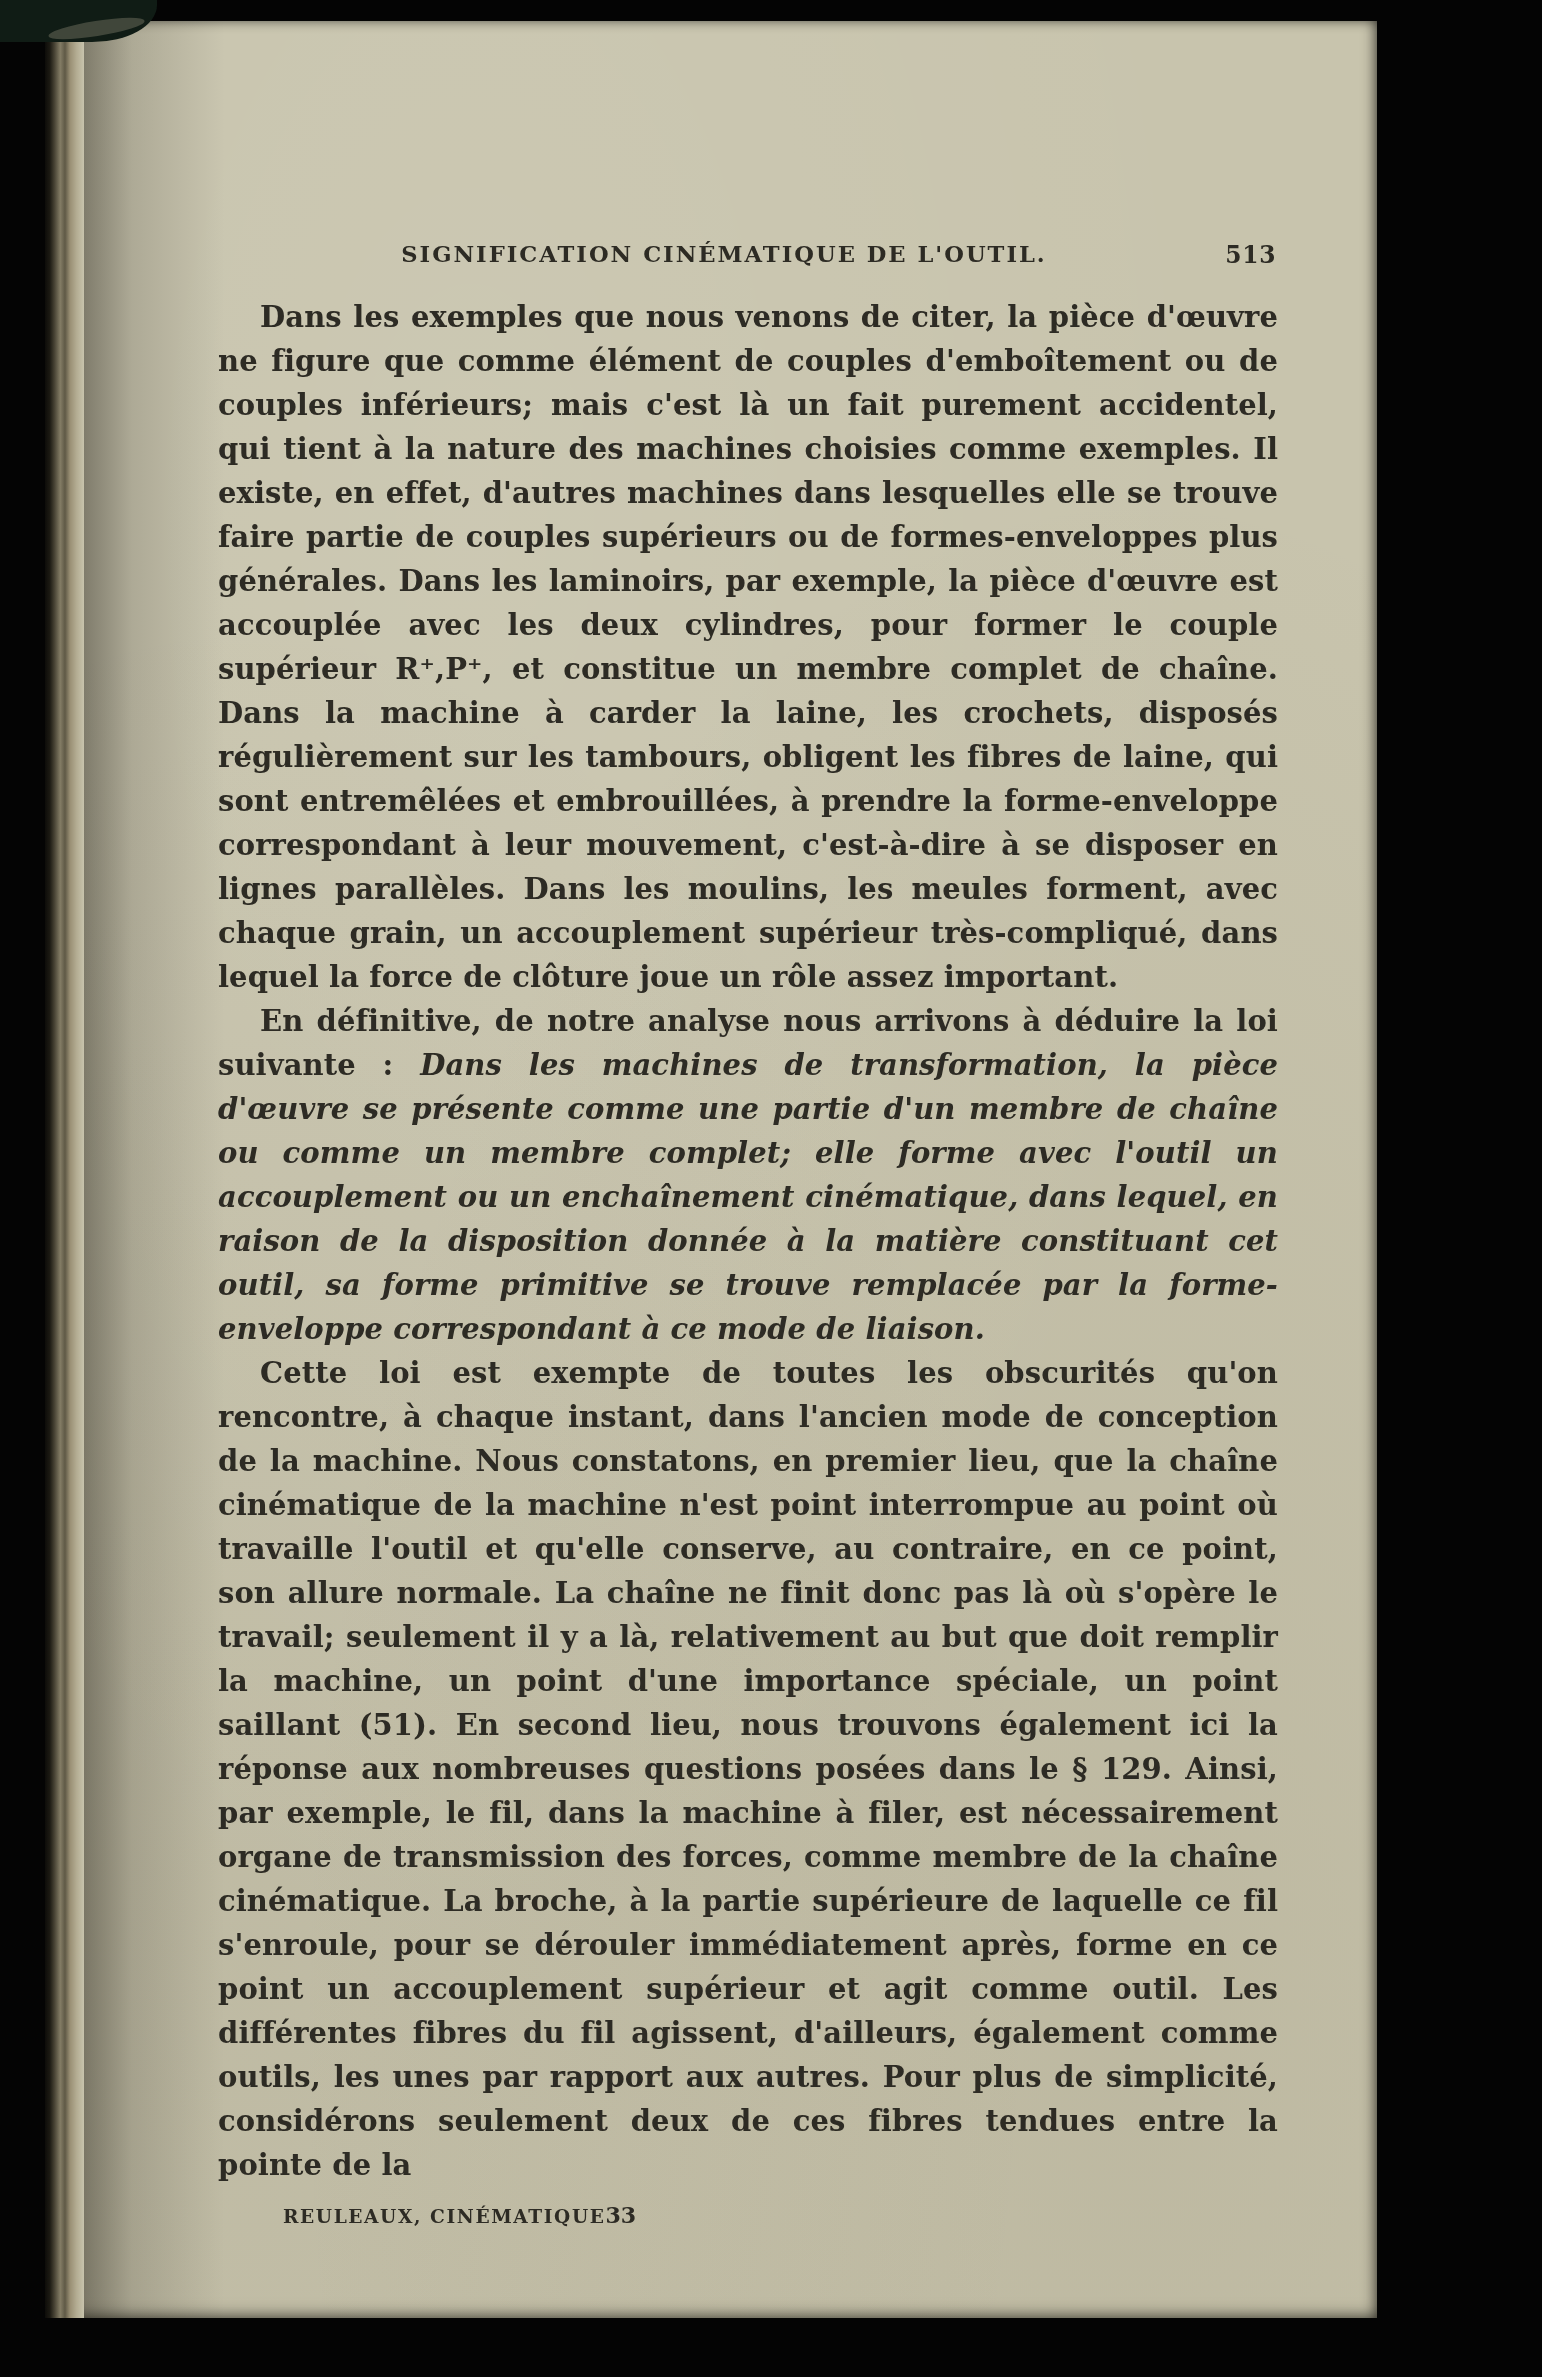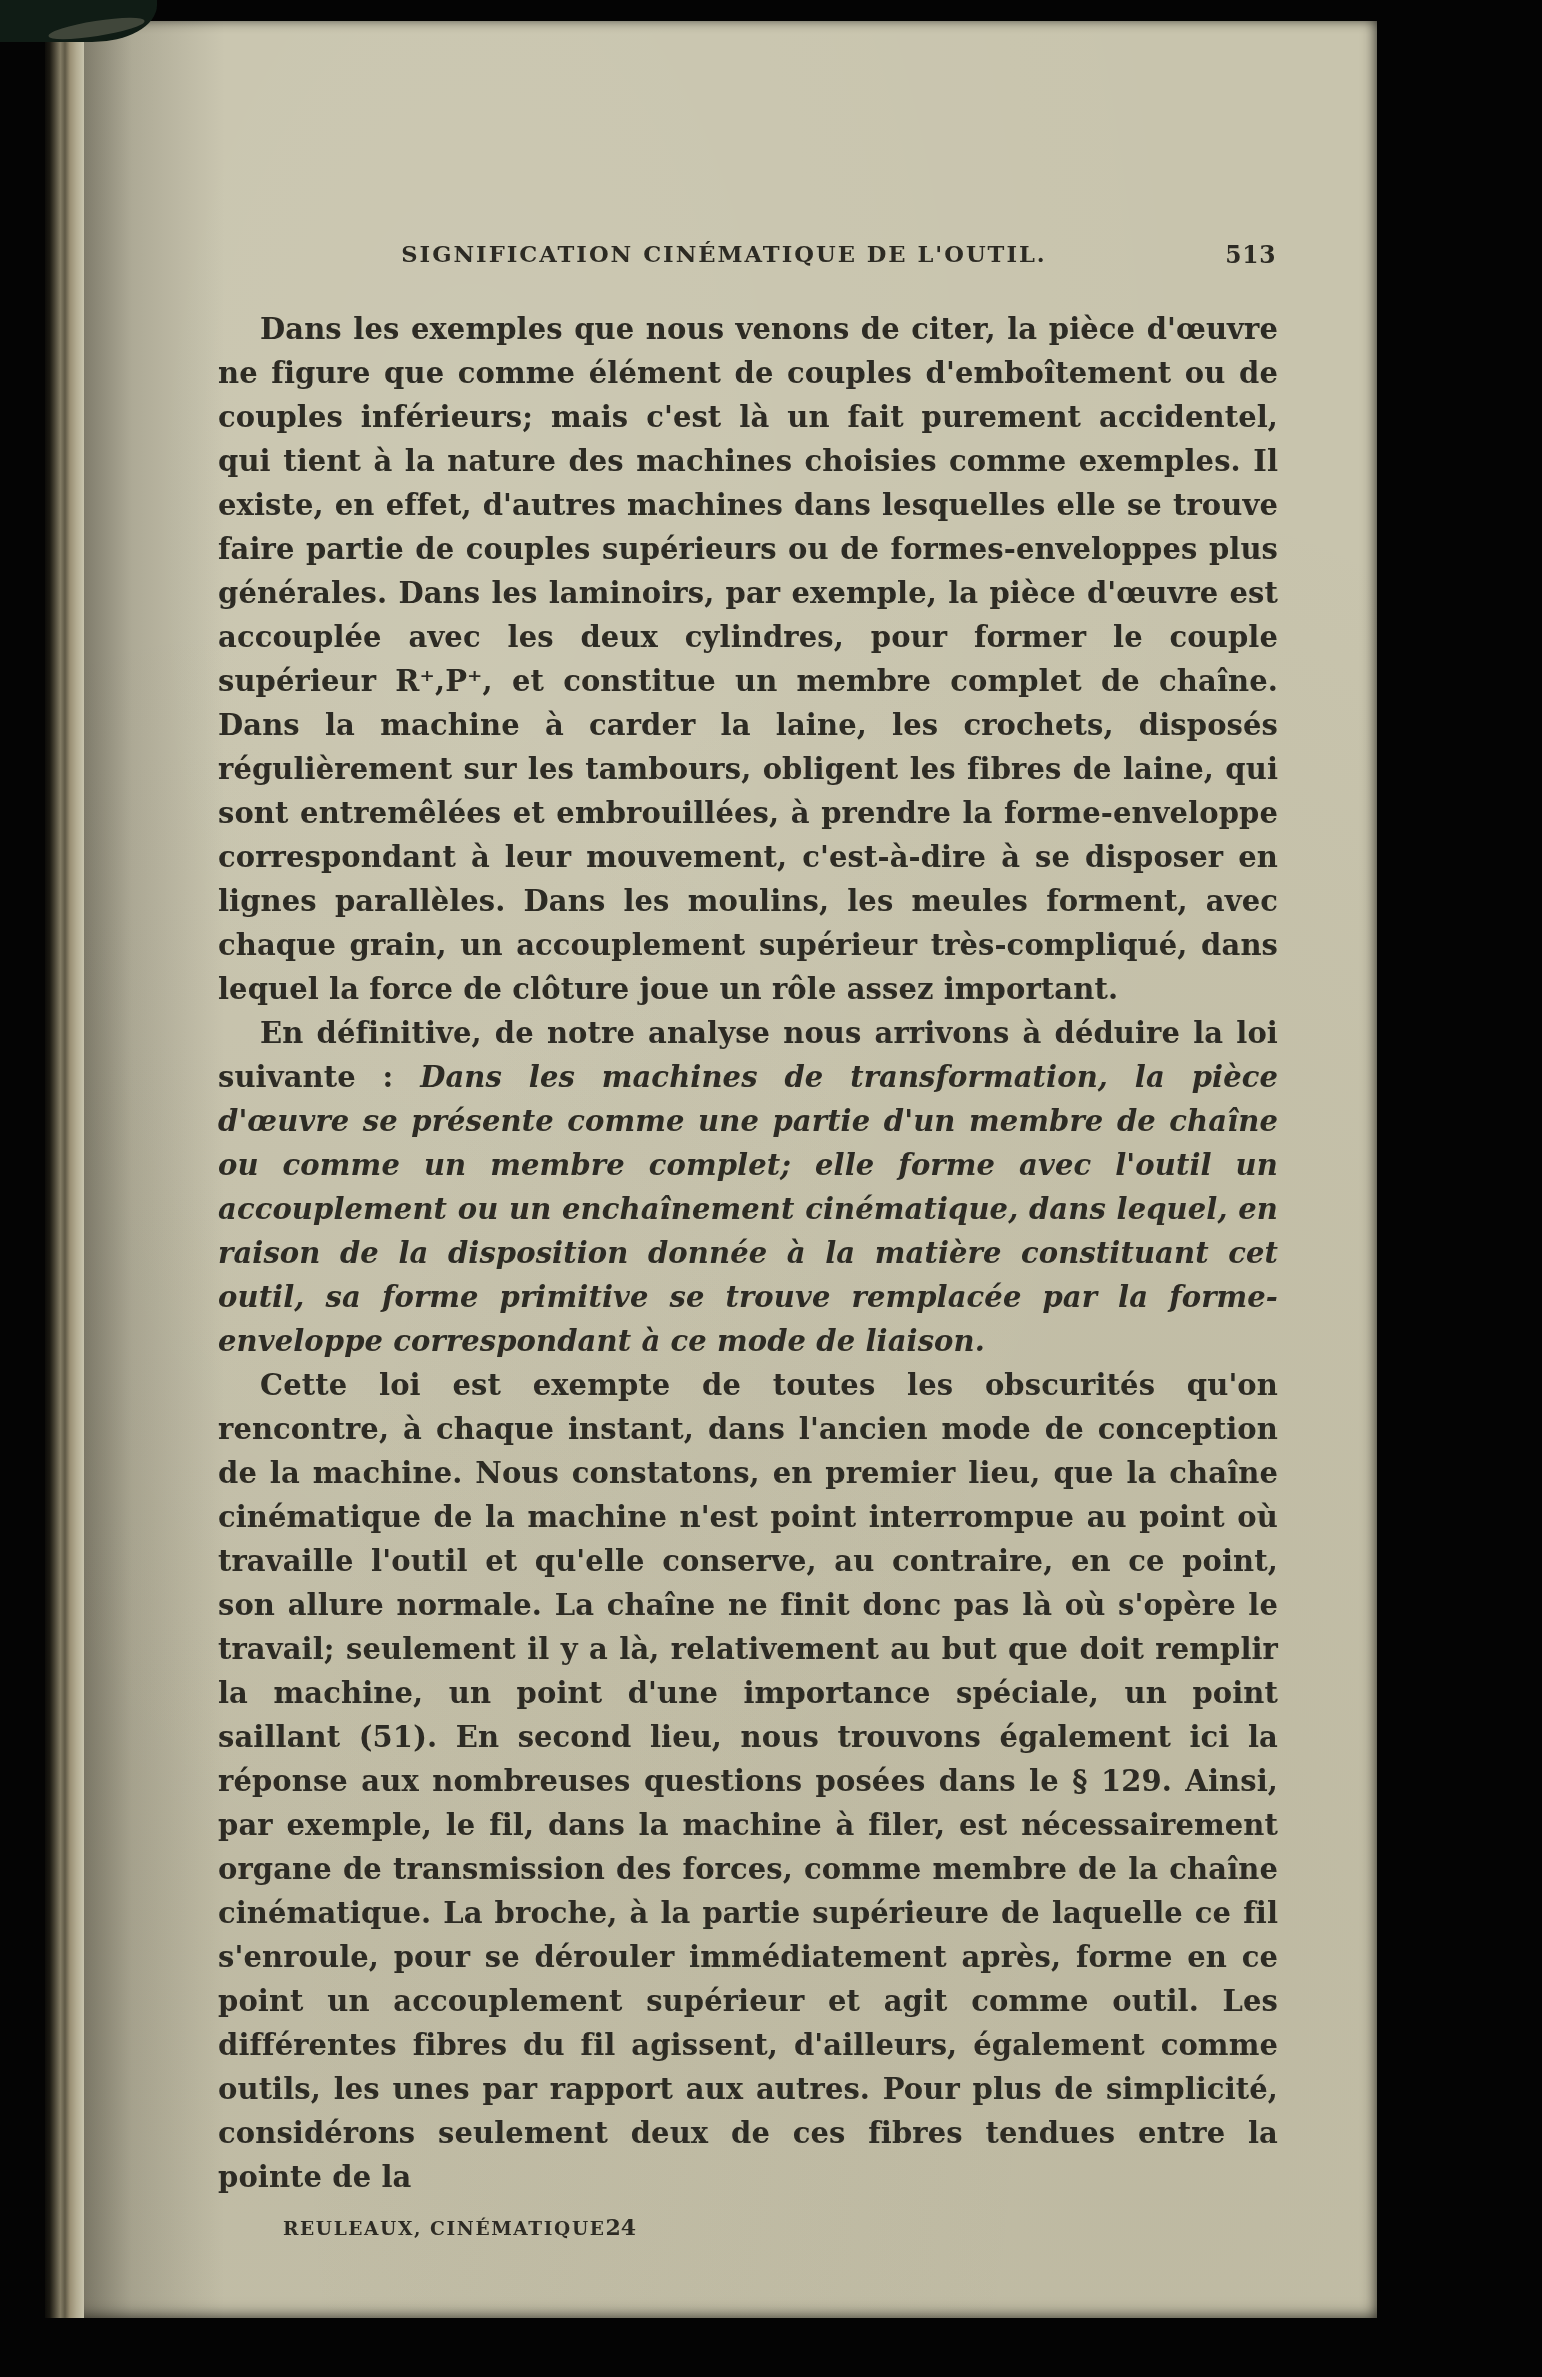--- a/index.html
+++ b/index.html
@@ -99,21 +99,21 @@
     white-space: nowrap;
   }
   .page-number {
     position: absolute;
     right: 1.6px;
     top: 0;
     font-size: 23.4px;
     letter-spacing: 0.8px;
   }
   .body-text {
-    margin-top: 29px;
+    margin-top: 17px;
     font-size: 29px;
     line-height: 44px;
     text-align: justify;
     letter-spacing: 0.1px;
   }
   .para {
     margin: 0;
     text-indent: 42px;
   }
   .para .italic-law {
@@ -151,21 +151,21 @@
       <div class="body-text">
         <p class="para">Dans les exemples que nous venons de citer, la pièce d'œuvre ne figure que comme élément de couples d'emboîtement ou de couples inférieurs; mais c'est là un fait purement accidentel, qui tient à la nature des machines choisies comme exemples. Il existe, en effet, d'autres machines dans lesquelles elle se trouve faire partie de couples supérieurs ou de formes-enveloppes plus générales. Dans les laminoirs, par exemple, la pièce d'œuvre est accouplée avec les deux cylindres, pour former le couple supérieur R⁺,P⁺, et constitue un membre complet de chaîne. Dans la machine à carder la laine, les crochets, disposés régulièrement sur les tambours, obligent les fibres de laine, qui sont entremêlées et embrouillées, à prendre la forme-enveloppe correspondant à leur mouvement, c'est-à-dire à se disposer en lignes parallèles. Dans les moulins, les meules forment, avec chaque grain, un accouplement supérieur très-compliqué, dans lequel la force de clôture joue un rôle assez important.</p>
 
         <p class="para"><span>En définitive, de notre analyse nous arrivons à déduire la loi suivante : </span><span class="italic-law">Dans les machines de transformation, la pièce d'œuvre se présente comme une partie d'un membre de chaîne ou comme un membre complet; elle forme avec l'outil un accouplement ou un enchaînement cinématique, dans lequel, en raison de la disposition donnée à la matière constituant cet outil, sa forme primitive se trouve remplacée par la forme-enveloppe correspondant à ce mode de liaison.</span></p>
 
         <p class="para">Cette loi est exempte de toutes les obscurités qu'on rencontre, à chaque instant, dans l'ancien mode de conception de la machine. Nous constatons, en premier lieu, que la chaîne cinématique de la machine n'est point interrompue au point où travaille l'outil et qu'elle conserve, au contraire, en ce point, son allure normale. La chaîne ne finit donc pas là où s'opère le travail; seulement il y a là, relativement au but que doit remplir la machine, un point d'une importance spéciale, un point saillant (51). En second lieu, nous trouvons également ici la réponse aux nombreuses questions posées dans le § 129. Ainsi, par exemple, le fil, dans la machine à filer, est nécessairement organe de transmission des forces, comme membre de la chaîne cinématique. La broche, à la partie supérieure de laquelle ce fil s'enroule, pour se dérouler immédiatement après, forme en ce point un accouplement supérieur et agit comme outil. Les différentes fibres du fil agissent, d'ailleurs, également comme outils, les unes par rapport aux autres. Pour plus de simplicité, considérons seulement deux de ces fibres tendues entre la pointe de la</p>
       </div>
 
       <div class="page-footer">
         <span>REULEAUX, CINÉMATIQUE</span>
-        <span class="signature-number">24</span>
+        <span class="signature-number">33</span>
       </div>
 
     </div>
   </div>
 
   <div class="spine-corner"></div>
 </div>
 
 
 </body></html>

